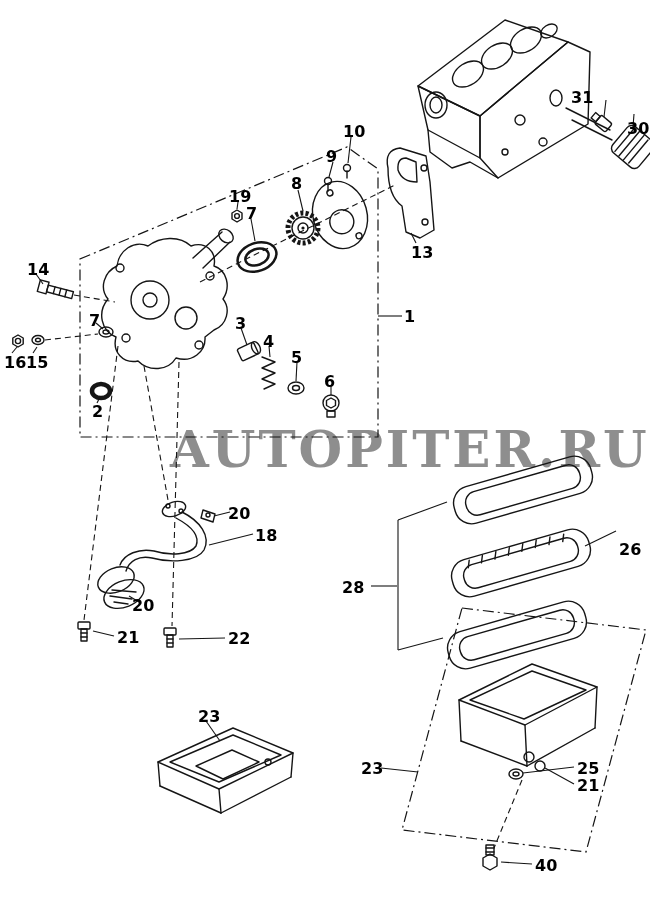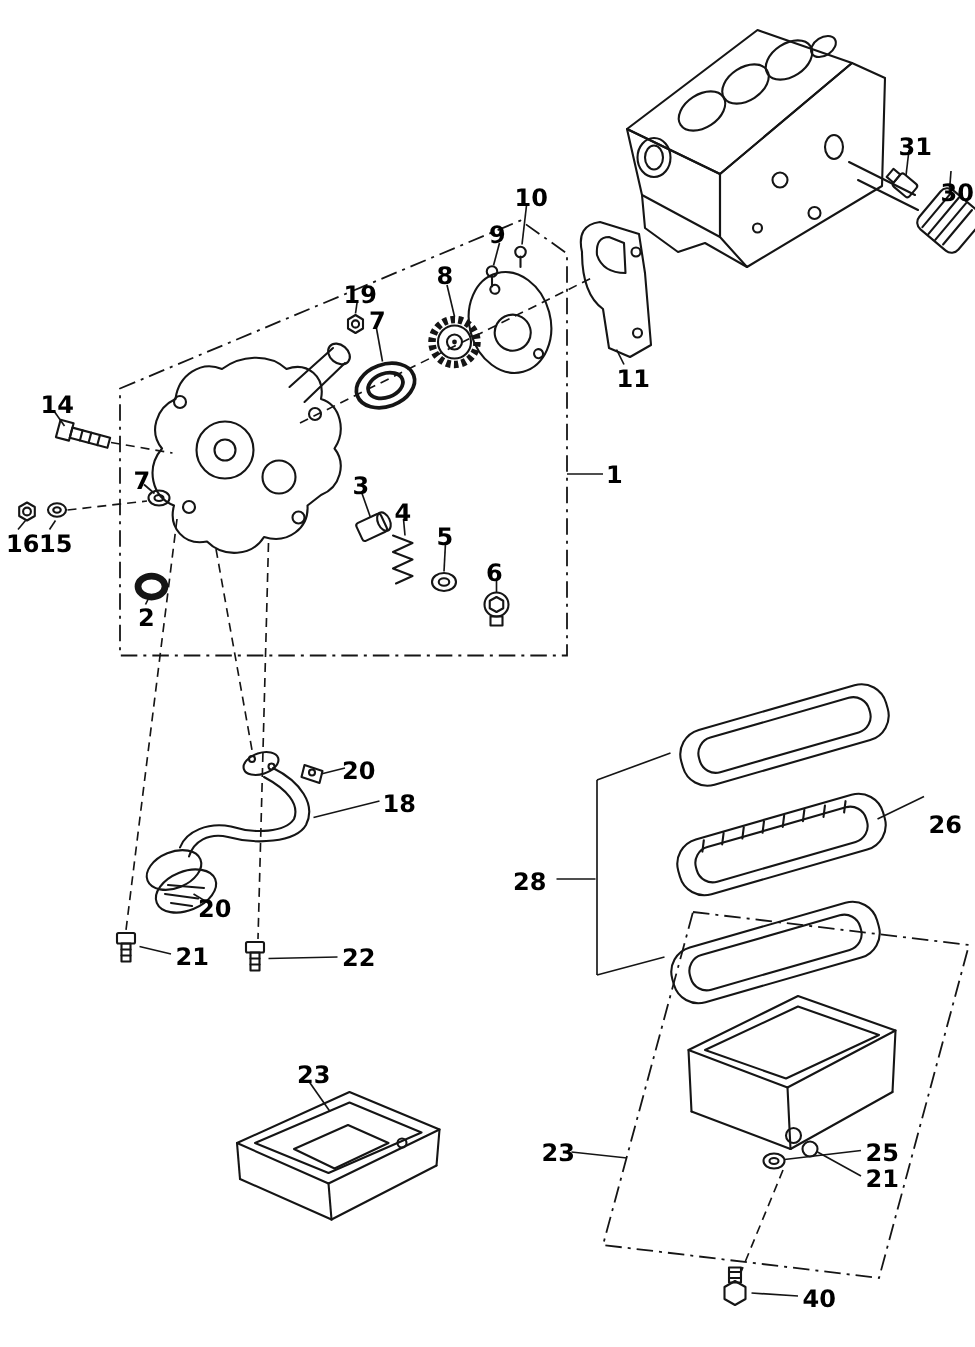--- a/index.html
+++ b/index.html
@@ -23,20 +23,21 @@
   .leader  { fill:none; stroke:#151515; stroke-width:1.1; }
   .dash    { fill:none; stroke:#151515; stroke-width:1.1; stroke-dasharray:6 4; }
   .dashdot { fill:none; stroke:#151515; stroke-width:1.2; stroke-dasharray:11 4 2 4; }
   .teeth   { fill:none; stroke:#151515; stroke-width:5; stroke-dasharray:3 2.2; }
 </style>
 </head>
 <body>
 
 <div class="stage">
 
+  <div class="watermark">AUTOPITER.RU</div>
 
   <svg class="diagram" width="650" height="898" viewBox="0 0 650 898" xmlns="http://www.w3.org/2000/svg">
 
     <g>
       <path class="dashdot" d="M80,259 L347,147 L378,169 L378,437 L80,437 Z"></path>
     </g>
     <g>
       <path class="dashdot" d="M462,608 L646,630 L586,852 L402,830 Z"></path>
     </g>
 
@@ -296,28 +297,28 @@
       <line class="leader" x1="114" y1="636" x2="93" y2="631"></line>
       <line class="leader" x1="225" y1="638" x2="179" y2="639"></line>
       <line class="leader" x1="206" y1="721" x2="220" y2="741"></line>
       <line class="leader" x1="381" y1="768" x2="418" y2="772"></line>
       <line class="leader" x1="574" y1="767" x2="523" y2="773"></line>
       <line class="leader" x1="574" y1="784" x2="545" y2="768"></line>
       <line class="leader" x1="532" y1="864" x2="501" y2="862"></line>
     </g>
   </svg>
 
-  <div class="callout" style="left:599px;top:90px">31</div>
+  <div class="callout" style="left:571px;top:90px">31</div>
   <div class="callout" style="left:627px;top:121px">30</div>
   <div class="callout" style="left:343px;top:124px">10</div>
   <div class="callout" style="left:326px;top:149px">9</div>
   <div class="callout" style="left:291px;top:176px">8</div>
   <div class="callout" style="left:229px;top:189px">19</div>
   <div class="callout" style="left:246px;top:206px">7</div>
-  <div class="callout" style="left:411px;top:245px">11</div>
+  <div class="callout" style="left:411px;top:245px">13</div>
   <div class="callout" style="left:27px;top:262px">14</div>
   <div class="callout" style="left:89px;top:313px">7</div>
   <div class="callout" style="left:4px;top:355px">16</div>
   <div class="callout" style="left:26px;top:355px">15</div>
   <div class="callout" style="left:92px;top:404px">2</div>
   <div class="callout" style="left:404px;top:309px">1</div>
   <div class="callout" style="left:235px;top:316px">3</div>
   <div class="callout" style="left:263px;top:334px">4</div>
   <div class="callout" style="left:291px;top:350px">5</div>
   <div class="callout" style="left:324px;top:374px">6</div>

